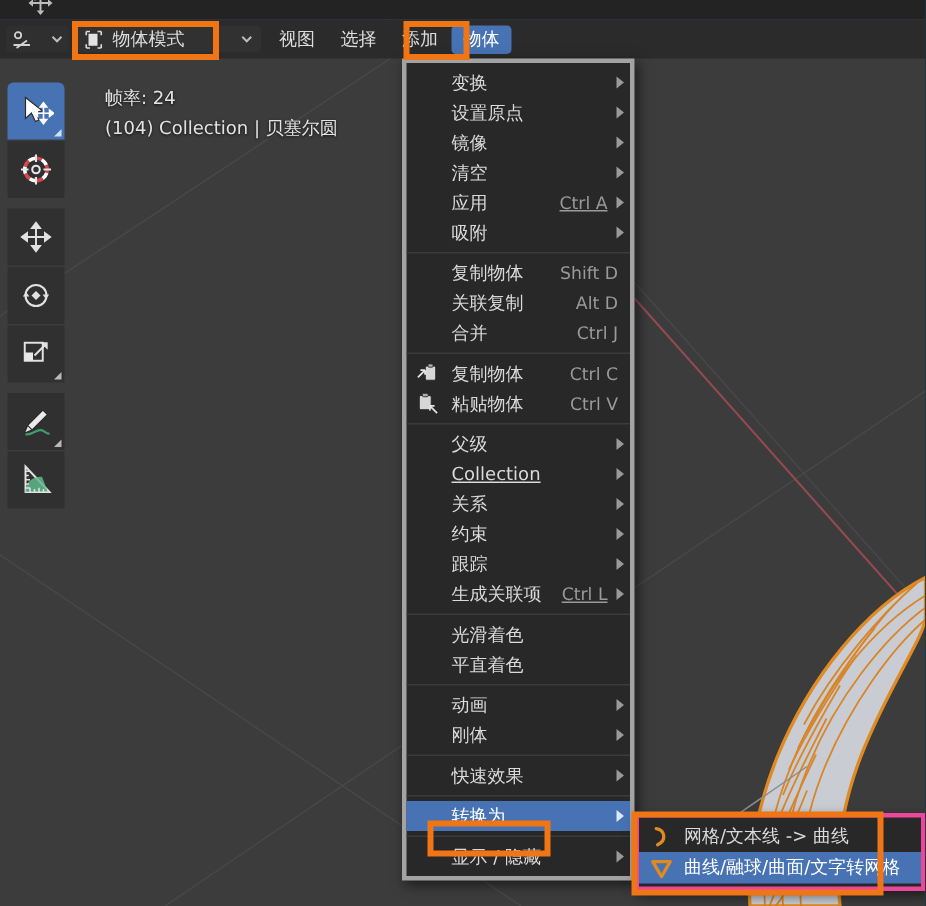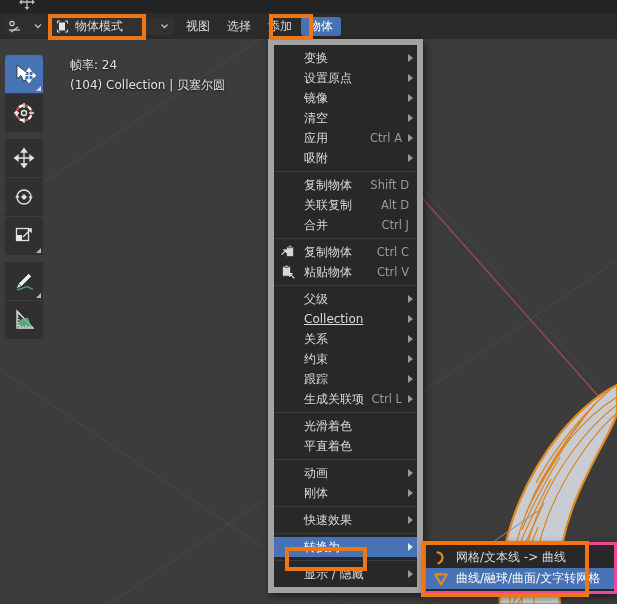--- a/index.html
+++ b/index.html
@@ -144,21 +144,21 @@
   }
   .tool.sel .corner { border-bottom-color: #cfe0f7; }
   .tool:first-child { border-radius: 4px 4px 0 0; }
 
   
   .menu {
     position: absolute;
     left: 268px; top: 39px;
     width: 155px;
     background: #282828;
-    border: 6px solid #a3a3a3;
+    border: 3px solid #a3a3a3;
     box-shadow: 2px 3px 8px rgba(0,0,0,.55);
     z-index: 40;
     padding: 3px 0;
     box-sizing: border-box;
   }
   .mi {
     position: relative;
     height: 20px;
     display: flex;
     align-items: center;
@@ -180,21 +180,21 @@
   .mi .arrow {
     position: absolute;
     right: 4px; top: 50%;
     transform: translateY(-50%);
     width: 0; height: 0;
     border-top: 4px solid transparent;
     border-bottom: 4px solid transparent;
     border-left: 5px solid #9a9a9a;
   }
   .mi.hl .arrow { border-left-color: #dce7f7; }
-  .mi.hasarrow .short { padding-right: 9px; }
+  .mi.hasarrow .short { padding-right: 9px; text-decoration: underline; }
   .mi .micon {
     position: absolute;
     left: 6px; top: 50%;
     transform: translateY(-50%);
     width: 16px; height: 16px;
   }
   .mi .ul { text-decoration: underline; }
   .sep {
     height: 1px;
     background: #3b3b3b;

